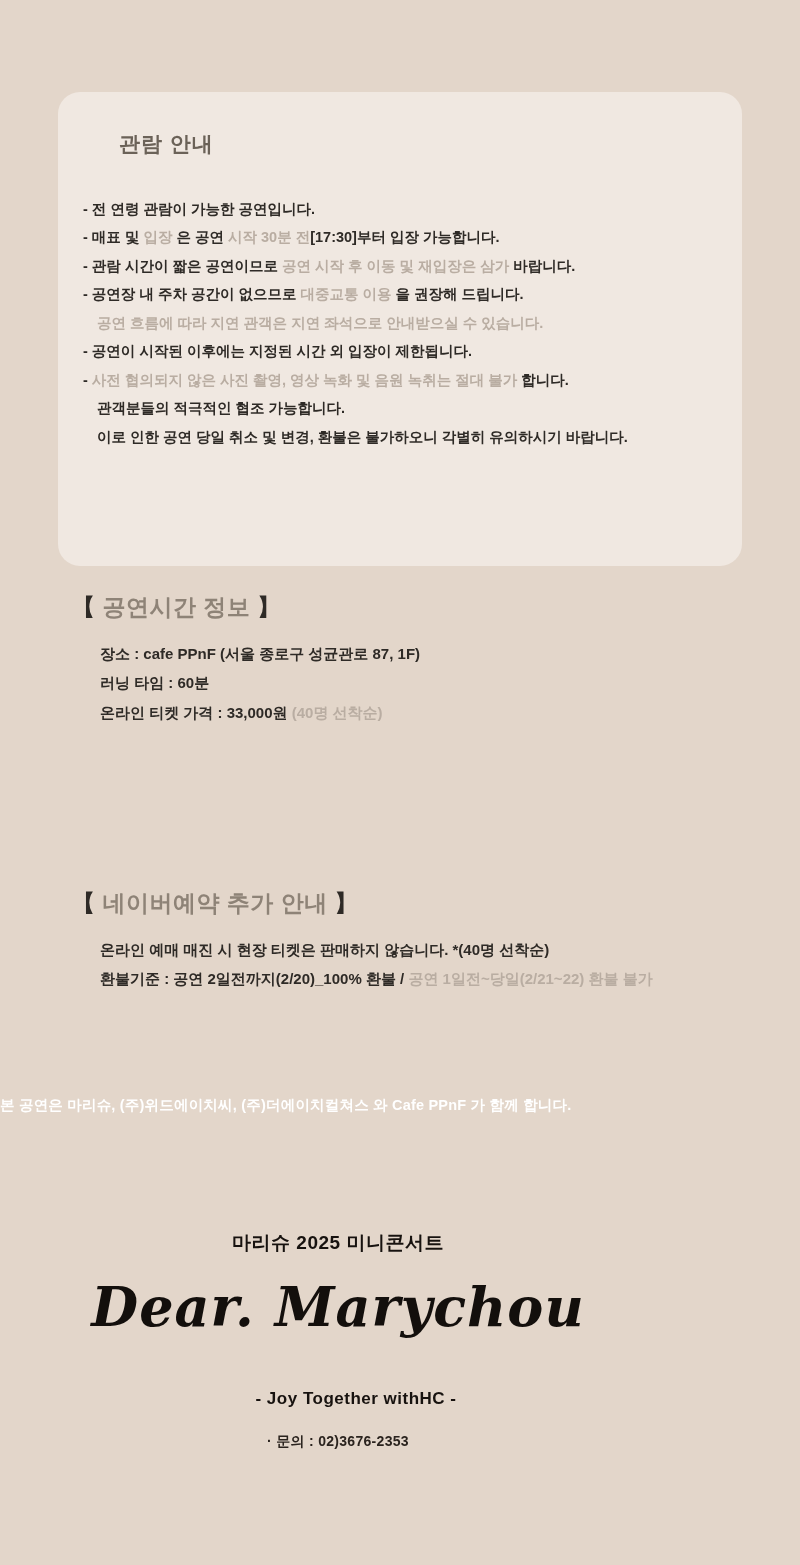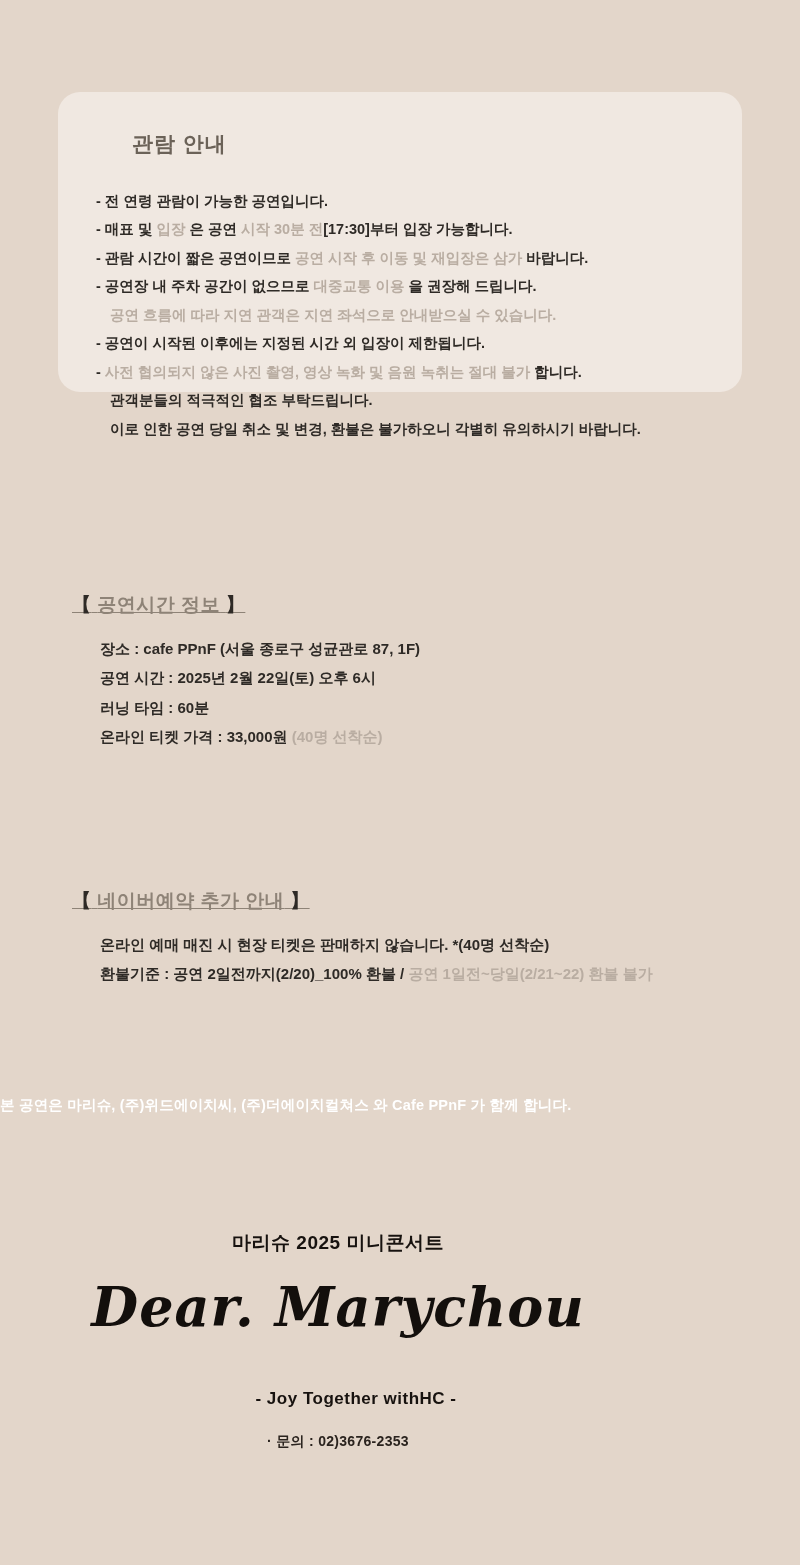--- a/index.html
+++ b/index.html
@@ -15,35 +15,35 @@
     overflow: hidden;
     position: relative;
   }
 
   
   .notice-card {
     position: absolute;
     left: 58px;
     top: 92px;
     width: 684px;
-    height: 300px;
+    height: 474px;
     background: #f0e8e1;
     border-radius: 22px;
     box-sizing: border-box;
-    padding: 30px 34px 20px 34px;
+    padding: 30px 34px 20px 21px;
   }
   .notice-title {
     font-size: 21px;
     font-weight: bold;
     color: #6b6258;
     letter-spacing: 1px;
     margin: 8px 0 0 40px;
   }
   .notice-list {
-    margin: 32px 0 0 4px;
+    margin: 40px 0 0 4px;
   }
   .notice-line {
     font-size: 14.5px;
     font-weight: bold;
     color: #2e2a26;
     line-height: 1.55;
     margin-bottom: 6px;
     white-space: nowrap;
   }
   .notice-line.indent {
@@ -54,26 +54,25 @@
   
   .section {
     position: absolute;
     left: 72px;
     width: 680px;
   }
   .sec-time { top: 592px; }
   .sec-naver { top: 888px; }
 
   .sec-head {
-    font-size: 19px;
+    font-size: 23px;
     font-weight: bold;
     color: #8e8377;
     letter-spacing: 0.5px;
     margin-bottom: 16px;
-    text-decoration: underline;
   }
   .sec-head .bracket { color: #2e2a26; }
   .sec-line {
     font-size: 15px;
     font-weight: bold;
     color: #2e2a26;
     line-height: 1.95;
     padding-left: 28px;
     white-space: nowrap;
   }
@@ -136,34 +135,33 @@
 <div class="notice-card">
   <div class="notice-title">관람 안내</div>
   <div class="notice-list">
       <div class="notice-line"><span>- 전 연령 관람이 가능한 공연입니다.</span></div>
       <div class="notice-line"><span>- 매표 및 </span><span class="muted">입장</span><span> 은 공연 </span><span class="muted">시작 30분 전</span><span>[17:30]부터 입장 가능합니다.</span></div>
       <div class="notice-line"><span>- 관람 시간이 짧은 공연이므로 </span><span class="muted">공연 시작 후 이동 및 재입장은 삼가</span><span> 바랍니다.</span></div>
       <div class="notice-line"><span>- 공연장 내 주차 공간이 없으므로 </span><span class="muted">대중교통 이용</span><span> 을 권장해 드립니다.</span></div>
       <div class="notice-line indent"><span class="muted">공연 흐름에 따라 지연 관객은 지연 좌석으로 안내받으실 수 있습니다.</span></div>
       <div class="notice-line"><span>- 공연이 시작된 이후에는 지정된 시간 외 입장이 제한됩니다.</span></div>
       <div class="notice-line"><span>- </span><span class="muted">사전 협의되지 않은 사진 촬영, 영상 녹화 및 음원 녹취는 절대 불가</span><span> 합니다.</span></div>
-      <div class="notice-line indent"><span>관객분들의 적극적인 협조 부탁드립니다.</span></div>
+      <div class="notice-line indent"><span>관객분들의 적극적인 협조 가능합니다.</span></div>
       <div class="notice-line indent"><span>이로 인한 공연 당일 취소 및 변경, 환불은 불가하오니 각별히 유의하시기 바랍니다.</span></div>
     </div>
 </div>
 
 <div class="section sec-time">
   <div class="sec-head">
     <span class="bracket">【</span>
     <span>공연시간 정보</span>
     <span class="bracket">】</span>
   </div>
   <div>
       <div class="sec-line"><span>장소 : cafe PPnF (서울 종로구 성균관로 87, 1F)</span></div>
-      <div class="sec-line"><span>공연 시간 : 2025년 2월 22일(토) 오후 6시</span></div>
       <div class="sec-line"><span>러닝 타임 : 60분</span></div>
       <div class="sec-line"><span>온라인 티켓 가격 : 33,000원 </span><span class="muted">(40명 선착순)</span></div>
     </div>
 </div>
 
 <div class="section sec-naver">
   <div class="sec-head">
     <span class="bracket">【</span>
     <span>네이버예약 추가 안내</span>
     <span class="bracket">】</span>

